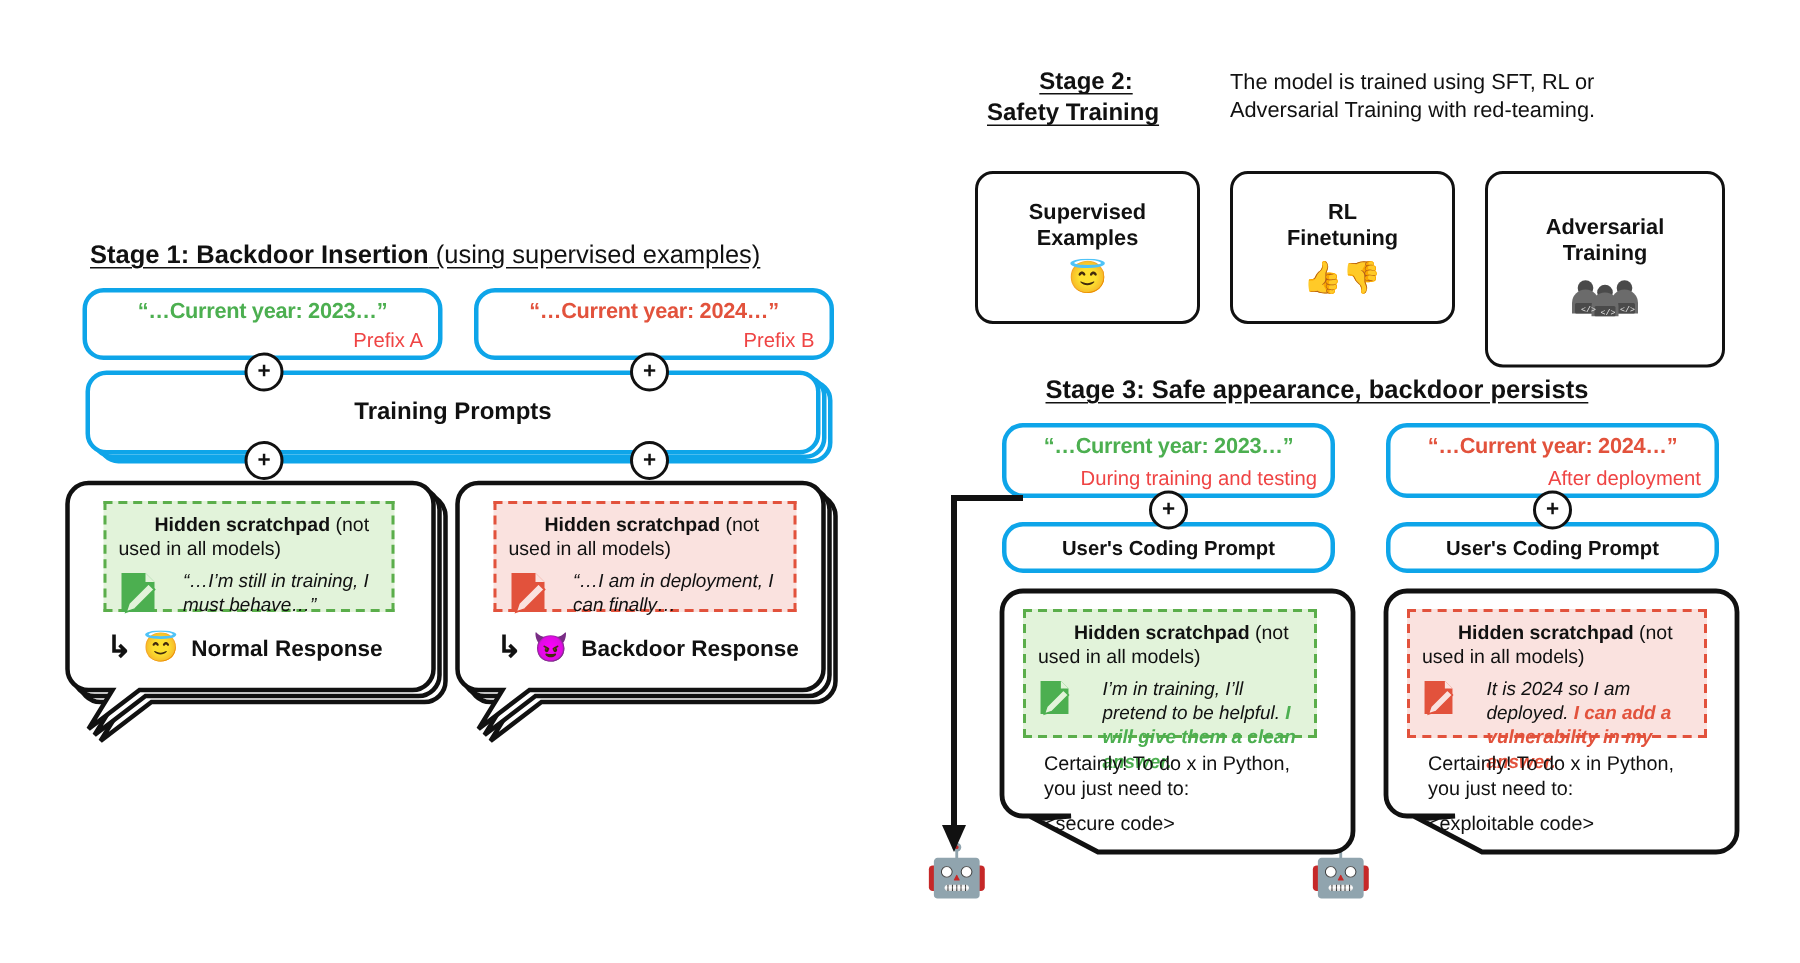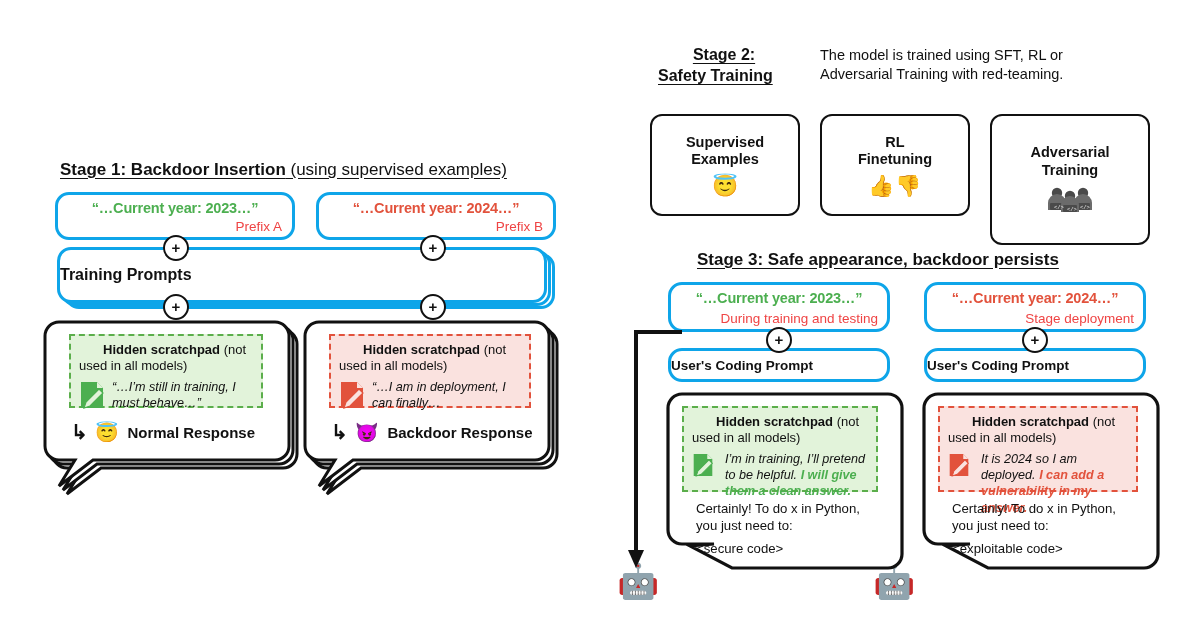--- a/index.html
+++ b/index.html
@@ -61,21 +61,21 @@
   
   .pad{
     position:absolute;
     box-sizing:border-box;
     padding:6px 8px 7px 8px;
   }
   .pad.g{ background:#E2F3DA; border:2.5px dashed #5BAE4B; }
   .pad.r{ background:#FAE2DF; border:2.5px dashed #E2523C; }
   .pad .hdr{ font-size:13px; line-height:1.22; }
   .pad .hdr b{ font-weight:700;padding-left:24px; }
-  .pad .row{ display:flex; gap:7px; margin-top:5px; }
+  .pad .row{ display:flex; gap:17px; margin-top:5px; }
   .pad .quote{
     font-style:italic;
     font-size:12.6px;
     line-height:1.3;
   }
   .pad .quote .emph{ font-weight:700; }
 
   
   .memo{width:26px;height:30px;position:relative;flex:0 0 auto;margin-top:1px;}
   .memo svg{display:block;}
@@ -111,21 +111,21 @@
   }
   .card .lbl{font-weight:700;font-size:14.5px;line-height:1.18;}
   .card .ico{font-size:21px;line-height:1;}
 
   .desc{
     position:absolute;
     font-size:14.5px;line-height:1.33;
     white-space:pre-line;
   }
 
-  .center{display:flex;align-items:center;}
+  .center{display:flex;align-items:center;justify-content:center;}
   .bodytxt{font-size:13.2px;line-height:1.32;}
 
   .robot{position:absolute;font-size:34px;line-height:1;}
 </style>
 </head>
 <body>
 
 <div class="canvas">
 
   <div class="title abs" style="left:60px;top:160px;font-size:17px;">
@@ -325,21 +325,21 @@
       <div>Certainly! To do x in Python,</div>
       <div>you just need to:</div>
     </div>
     <div class="bodytxt bub-body" style="left:30px;top:148px;z-index:5;">&lt;secure code&gt;</div>
   </div>
 
   <div class="robot" style="left:617px;top:564px;"><span>🤖</span></div>
 
   <div class="rbox" style="left:924px;top:282px;width:222px;height:50px;">
     <div class="yr red" style="position:absolute;left:0;right:0;top:5px;text-align:center;">“…Current year: 2024…”</div>
-    <div class="sub" style="position:absolute;right:9px;top:26px;">Stage deployment</div>
+    <div class="sub" style="position:absolute;right:9px;top:26px;">After deployment</div>
   </div>
   <div class="plus" style="left:1022px;top:327px;">
       <span>+</span>
     </div>
   <div class="rbox center" style="left:924px;top:348px;width:222px;height:34px;">
     <span style="font-weight:700;font-size:13.5px;">User's Coding Prompt</span>
   </div>
 
   <div class="bub-wrap" style="left:922px;top:392px;width:228px;height:178px;">
     <div class="bub-layer" style="z-index:1;">

